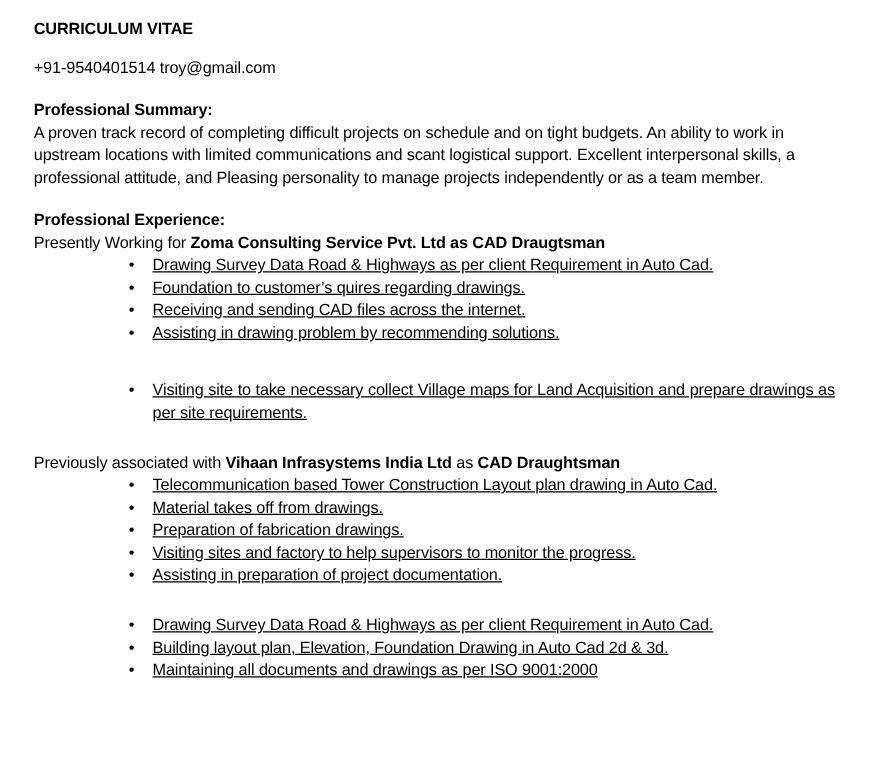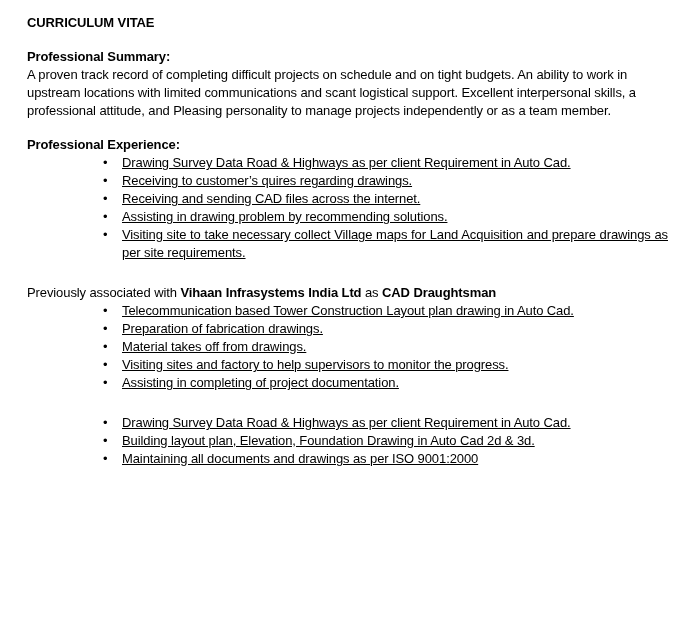--- a/index.html
+++ b/index.html
@@ -40,54 +40,56 @@
     position: relative;
     padding-left: 95px;
     text-decoration: underline;
   }
   ul.bullets li::before {
     content: "\2022";
     position: absolute;
     left: 76px;
     top: 0;
   }
-  ul.bullets li.justify { text-align: justify; }
+  ul.bullets li.justify { text-align: justify; margin-top: 28px; }
 </style>
 </head>
 <body>
 
 <div class="page">
 
   <p class="cv-title">CURRICULUM VITAE</p>
 
 
+  <p class="contact">+91-9540401514 troy@gmail.com</p>
 
   <p class="heading">Professional Summary:</p>
   <p class="summary-body">A proven track record of completing difficult projects on schedule and on tight budgets. An ability to work in upstream locations with limited communications and scant logistical support. Excellent interpersonal skills, a professional attitude, and Pleasing personality to manage projects independently or as a team member.</p>
 
   <p class="heading exp-heading">Professional Experience:</p>
 
   <div class="job">
+    <p class="job-line"><span>Presently Working for </span><strong>Zoma Consulting Service Pvt. Ltd as CAD Draugtsman</strong><span></span><strong></strong></p>
     <ul class="bullets">
       <li>Drawing Survey Data Road &amp; Highways as per client Requirement in Auto Cad.</li>
-      <li>Receiving to customer’s quires regarding drawings.</li>
+      <li>Foundation to customer’s quires regarding drawings.</li>
       <li>Receiving and sending CAD files across the internet.</li>
       <li>Assisting in drawing problem by recommending solutions.</li>
       <li class="justify">Visiting site to take necessary collect Village maps for Land Acquisition and prepare drawings as per site requirements.</li>
     </ul>
   </div>
 
   <div class="job gap">
     <p class="job-line"><span>Previously associated with </span><strong>Vihaan Infrasystems India Ltd</strong><span> as </span><strong>CAD Draughtsman</strong></p>
     <ul class="bullets">
       <li>Telecommunication based Tower Construction Layout plan drawing in Auto Cad.</li>
+      <li>Material takes off from drawings.</li>
       <li>Preparation of fabrication drawings.</li>
-      <li>Material takes off from drawings.</li>
       <li>Visiting sites and factory to help supervisors to monitor the progress.</li>
-      <li>Assisting in completing of project documentation.</li>
+      <li>Assisting in preparation of project documentation.</li>
     </ul>
   </div>
 
   <div class="job gap">
     <ul class="bullets">
       <li>Drawing Survey Data Road &amp; Highways as per client Requirement in Auto Cad.</li>
       <li>Building layout plan, Elevation, Foundation Drawing in Auto Cad 2d &amp; 3d.</li>
       <li>Maintaining all documents and drawings as per ISO 9001:2000</li>
     </ul>
   </div>

